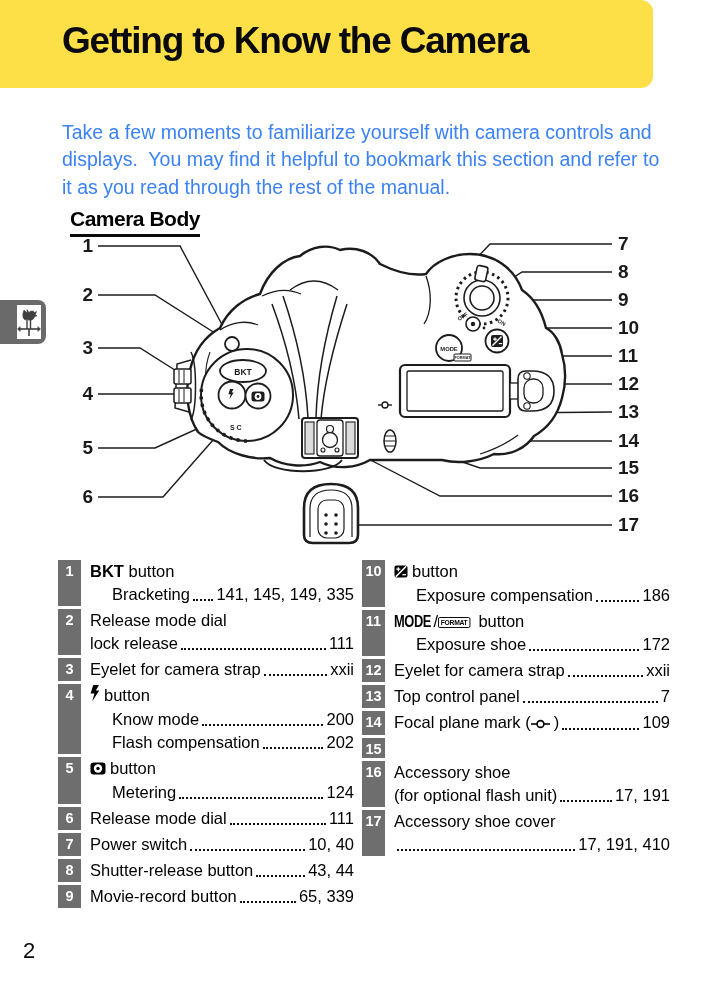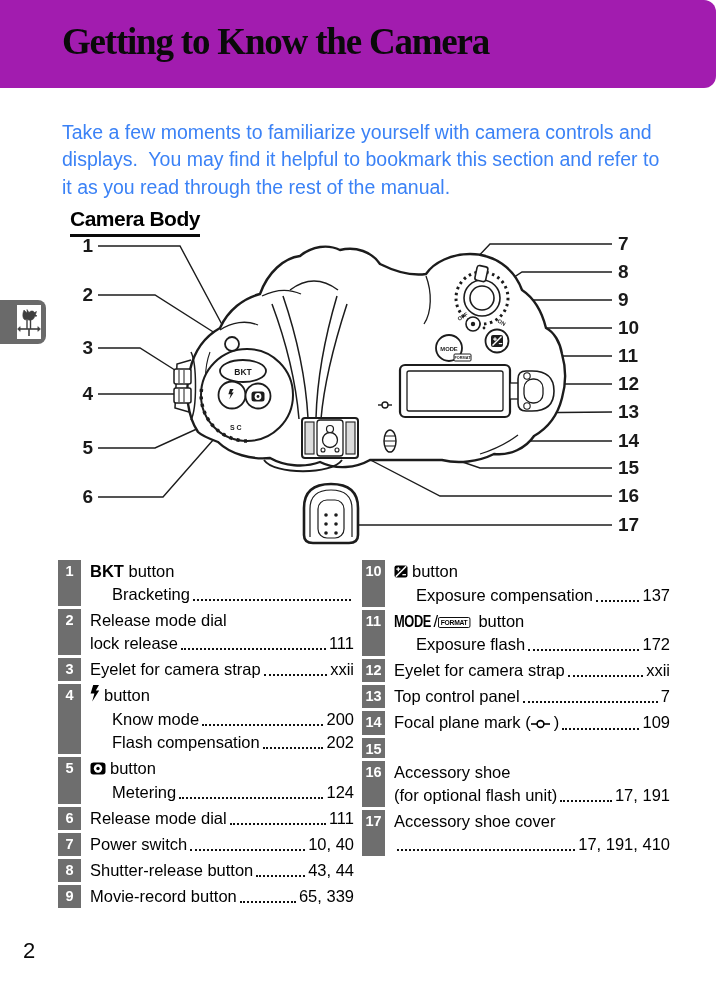--- a/index.html
+++ b/index.html
@@ -2,22 +2,22 @@
 <html><head>
 <meta charset="utf-8">
 <style>
   html,body{margin:0;padding:0;}
   body{
     width:727px;height:1000px;position:relative;background:#fff;
     font-family:"Liberation Sans",sans-serif;color:#000;overflow:hidden;
   }
   
   .banner{
-    position:absolute;left:0;top:0;width:716px;height:88px;
-    background:#a21caf;border-radius:0 12px 12px 0;font-family:Liberation Serif, serif;
+    position:absolute;left:0;top:0;width:653px;height:88px;
+    background:#fde047;border-radius:0 12px 12px 0;
   }
   .banner h1{
     margin:0;position:absolute;left:62px;top:20px;
     font-size:37px;font-weight:bold;letter-spacing:-1.2px;color:#0a0a0a;
   }
   
   .intro{
     position:absolute;left:62px;top:99px;width:606px;
     font-size:19.5px;line-height:27.5px;color:#3b82f6;
   }
@@ -275,20 +275,21 @@
   <div class="lg-col left" id="legend-left">
       <div class="lg-item">
         <span class="lg-num">1</span>
         <div class="lg-body">
           <div class="lg-line lg-title">
             <span><span class="lg-bold">BKT</span><span> button</span></span>
           </div>
           <div class="lg-line lg-ref indent">
             <span class="lg-label">Bracketing</span>
             <span class="dots"></span>
+            <span class="lg-pages">141, 145, 149, 335</span>
           </div>
         </div>
       </div>
       <div class="lg-item">
         <span class="lg-num">2</span>
         <div class="lg-body">
           <div class="lg-line">
             <span class="lg-label">Release mode dial</span>
           </div>
           <div class="lg-line lg-ref">
@@ -394,32 +395,32 @@
             <span><span class="lg-icon"><svg width="14" height="13" viewBox="0 0 14 13">
                   <rect x="0.5" y="0.5" width="13" height="12" rx="2" fill="#000"></rect>
                   <line x1="1.8" y1="11.8" x2="12.2" y2="1.2" stroke="#fff" stroke-width="1.6"></line>
                   <path d="M4.3,2.2 v4 M2.3,4.2 h4" stroke="#fff" stroke-width="1.3"></path>
                   <path d="M8.4,9.7 h3.6" stroke="#fff" stroke-width="1.3"></path>
                 </svg></span><span>button</span></span>
           </div>
           <div class="lg-line lg-ref indent">
             <span class="lg-label">Exposure compensation</span>
             <span class="dots"></span>
-            <span class="lg-pages">137</span>
+            <span class="lg-pages">186</span>
           </div>
         </div>
       </div>
       <div class="lg-item">
         <span class="lg-num">11</span>
         <div class="lg-body">
           <div class="lg-line lg-title">
             <span><span class="mode-word">MODE</span><span class="mode-slash">/</span><span class="format-badge">FORMAT</span><span> button</span></span>
           </div>
           <div class="lg-line lg-ref indent">
-            <span class="lg-label">Exposure flash</span>
+            <span class="lg-label">Exposure shoe</span>
             <span class="dots"></span>
             <span class="lg-pages">172</span>
           </div>
         </div>
       </div>
       <div class="lg-item">
         <span class="lg-num">12</span>
         <div class="lg-body">
           <div class="lg-line lg-ref">
             <span class="lg-label">Eyelet for camera strap</span>

